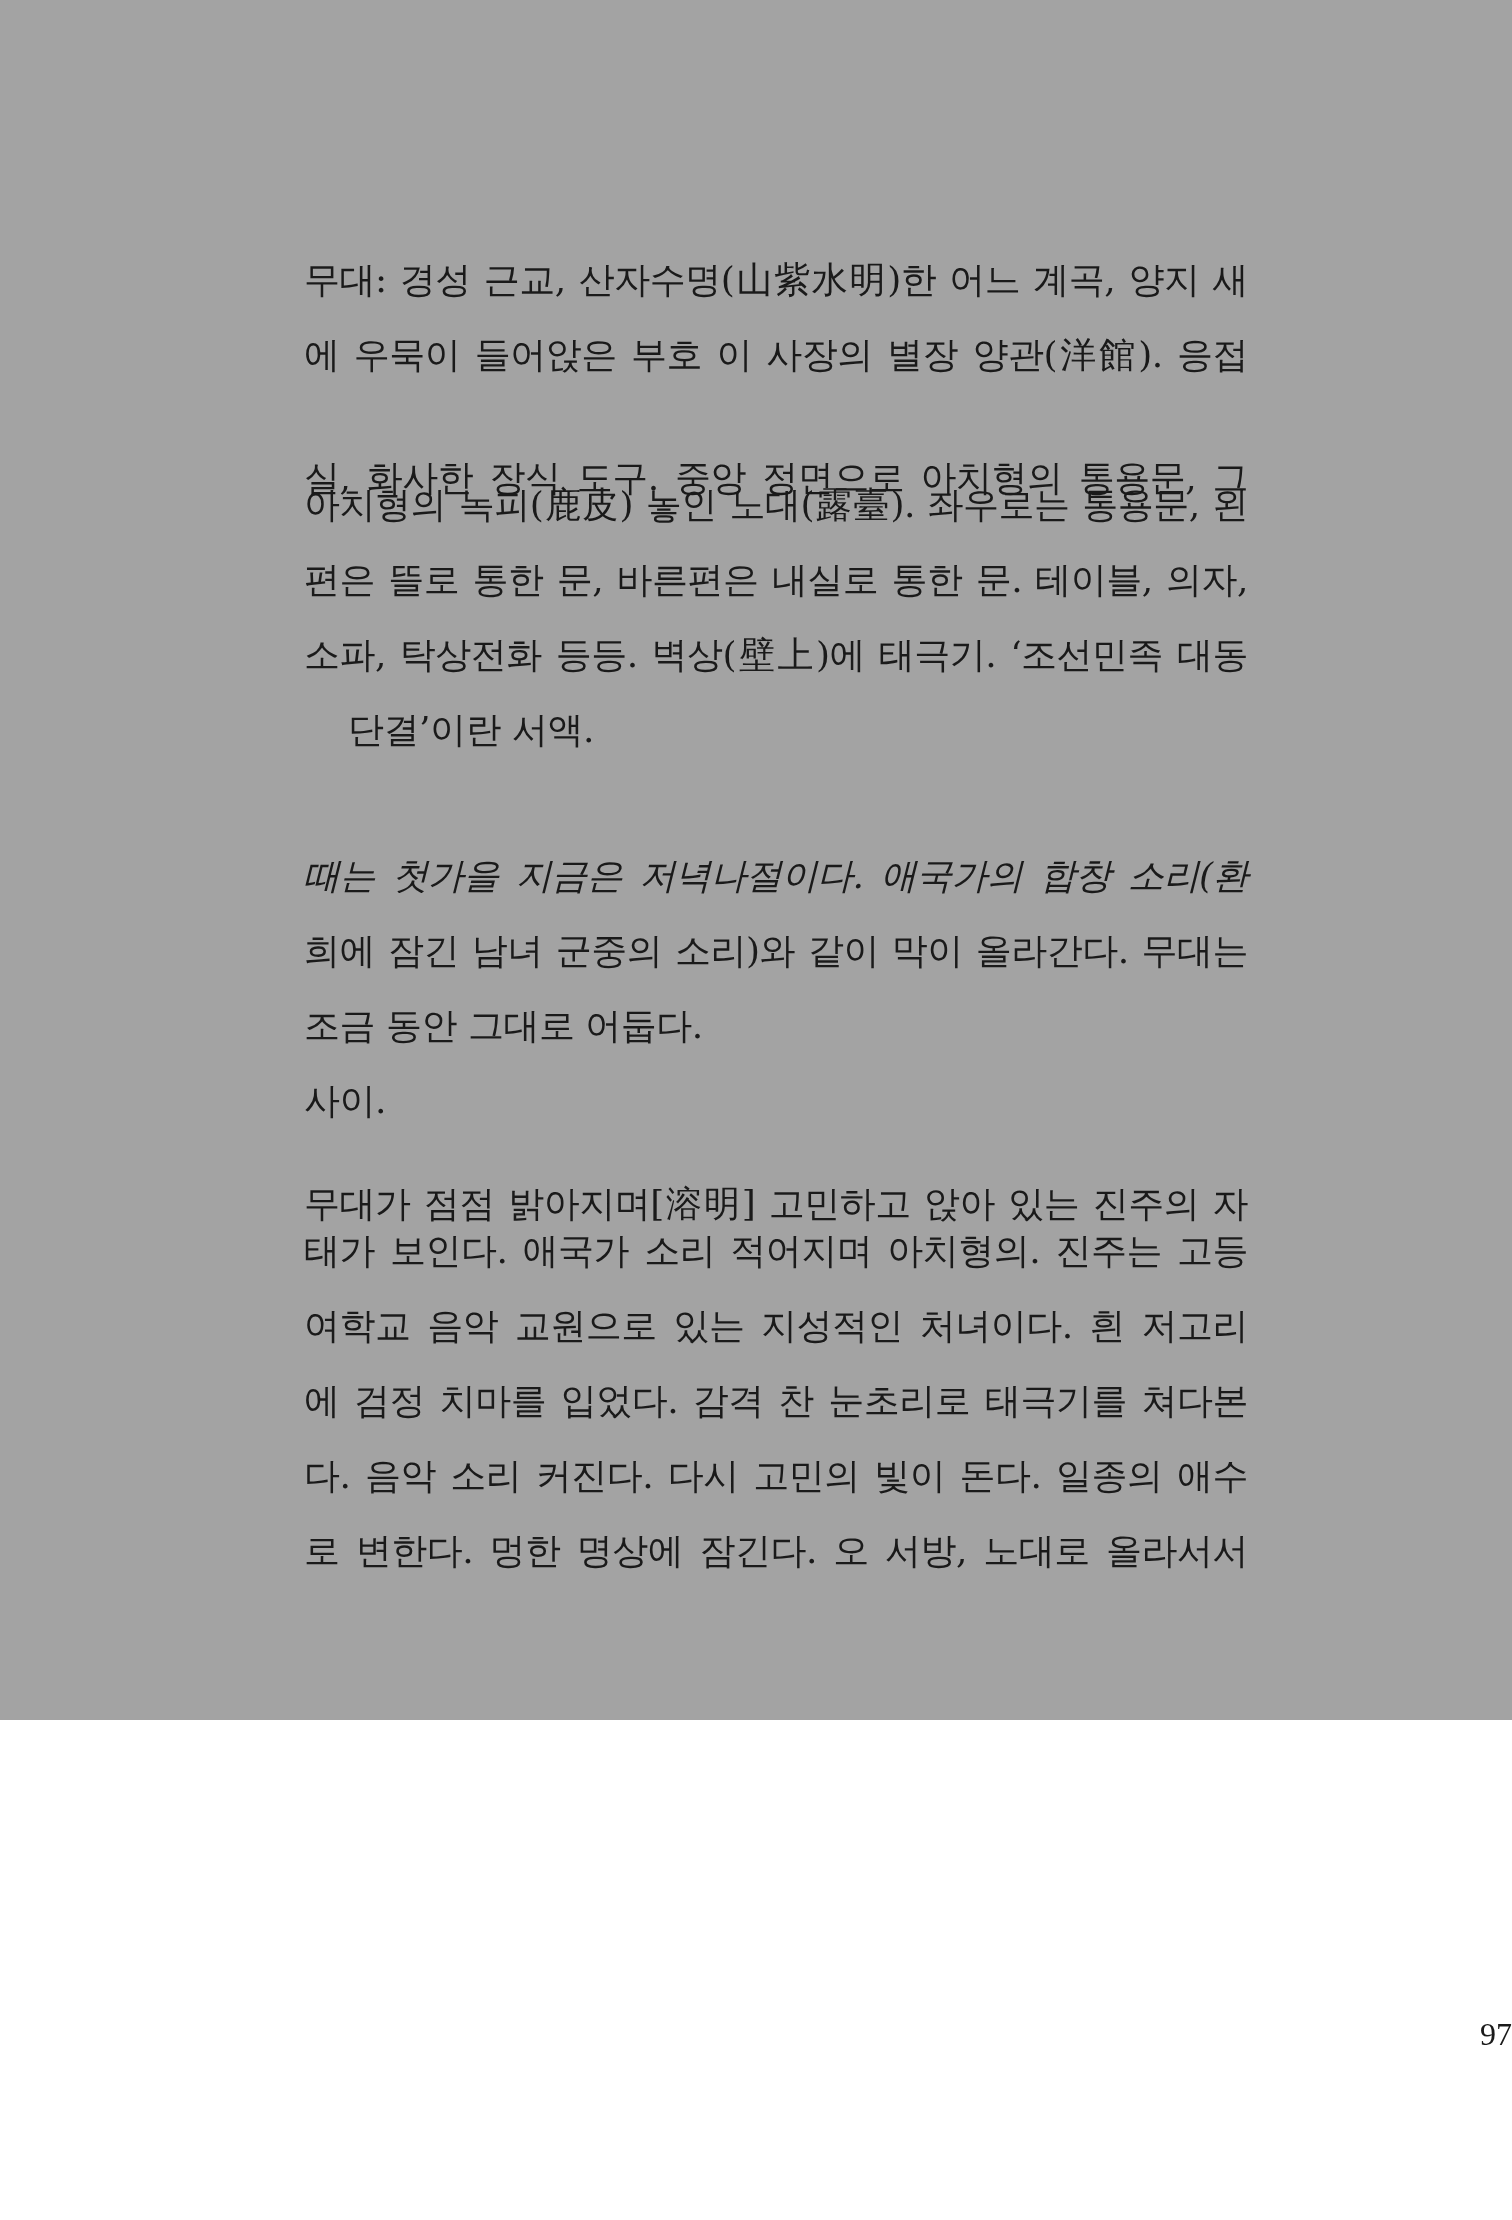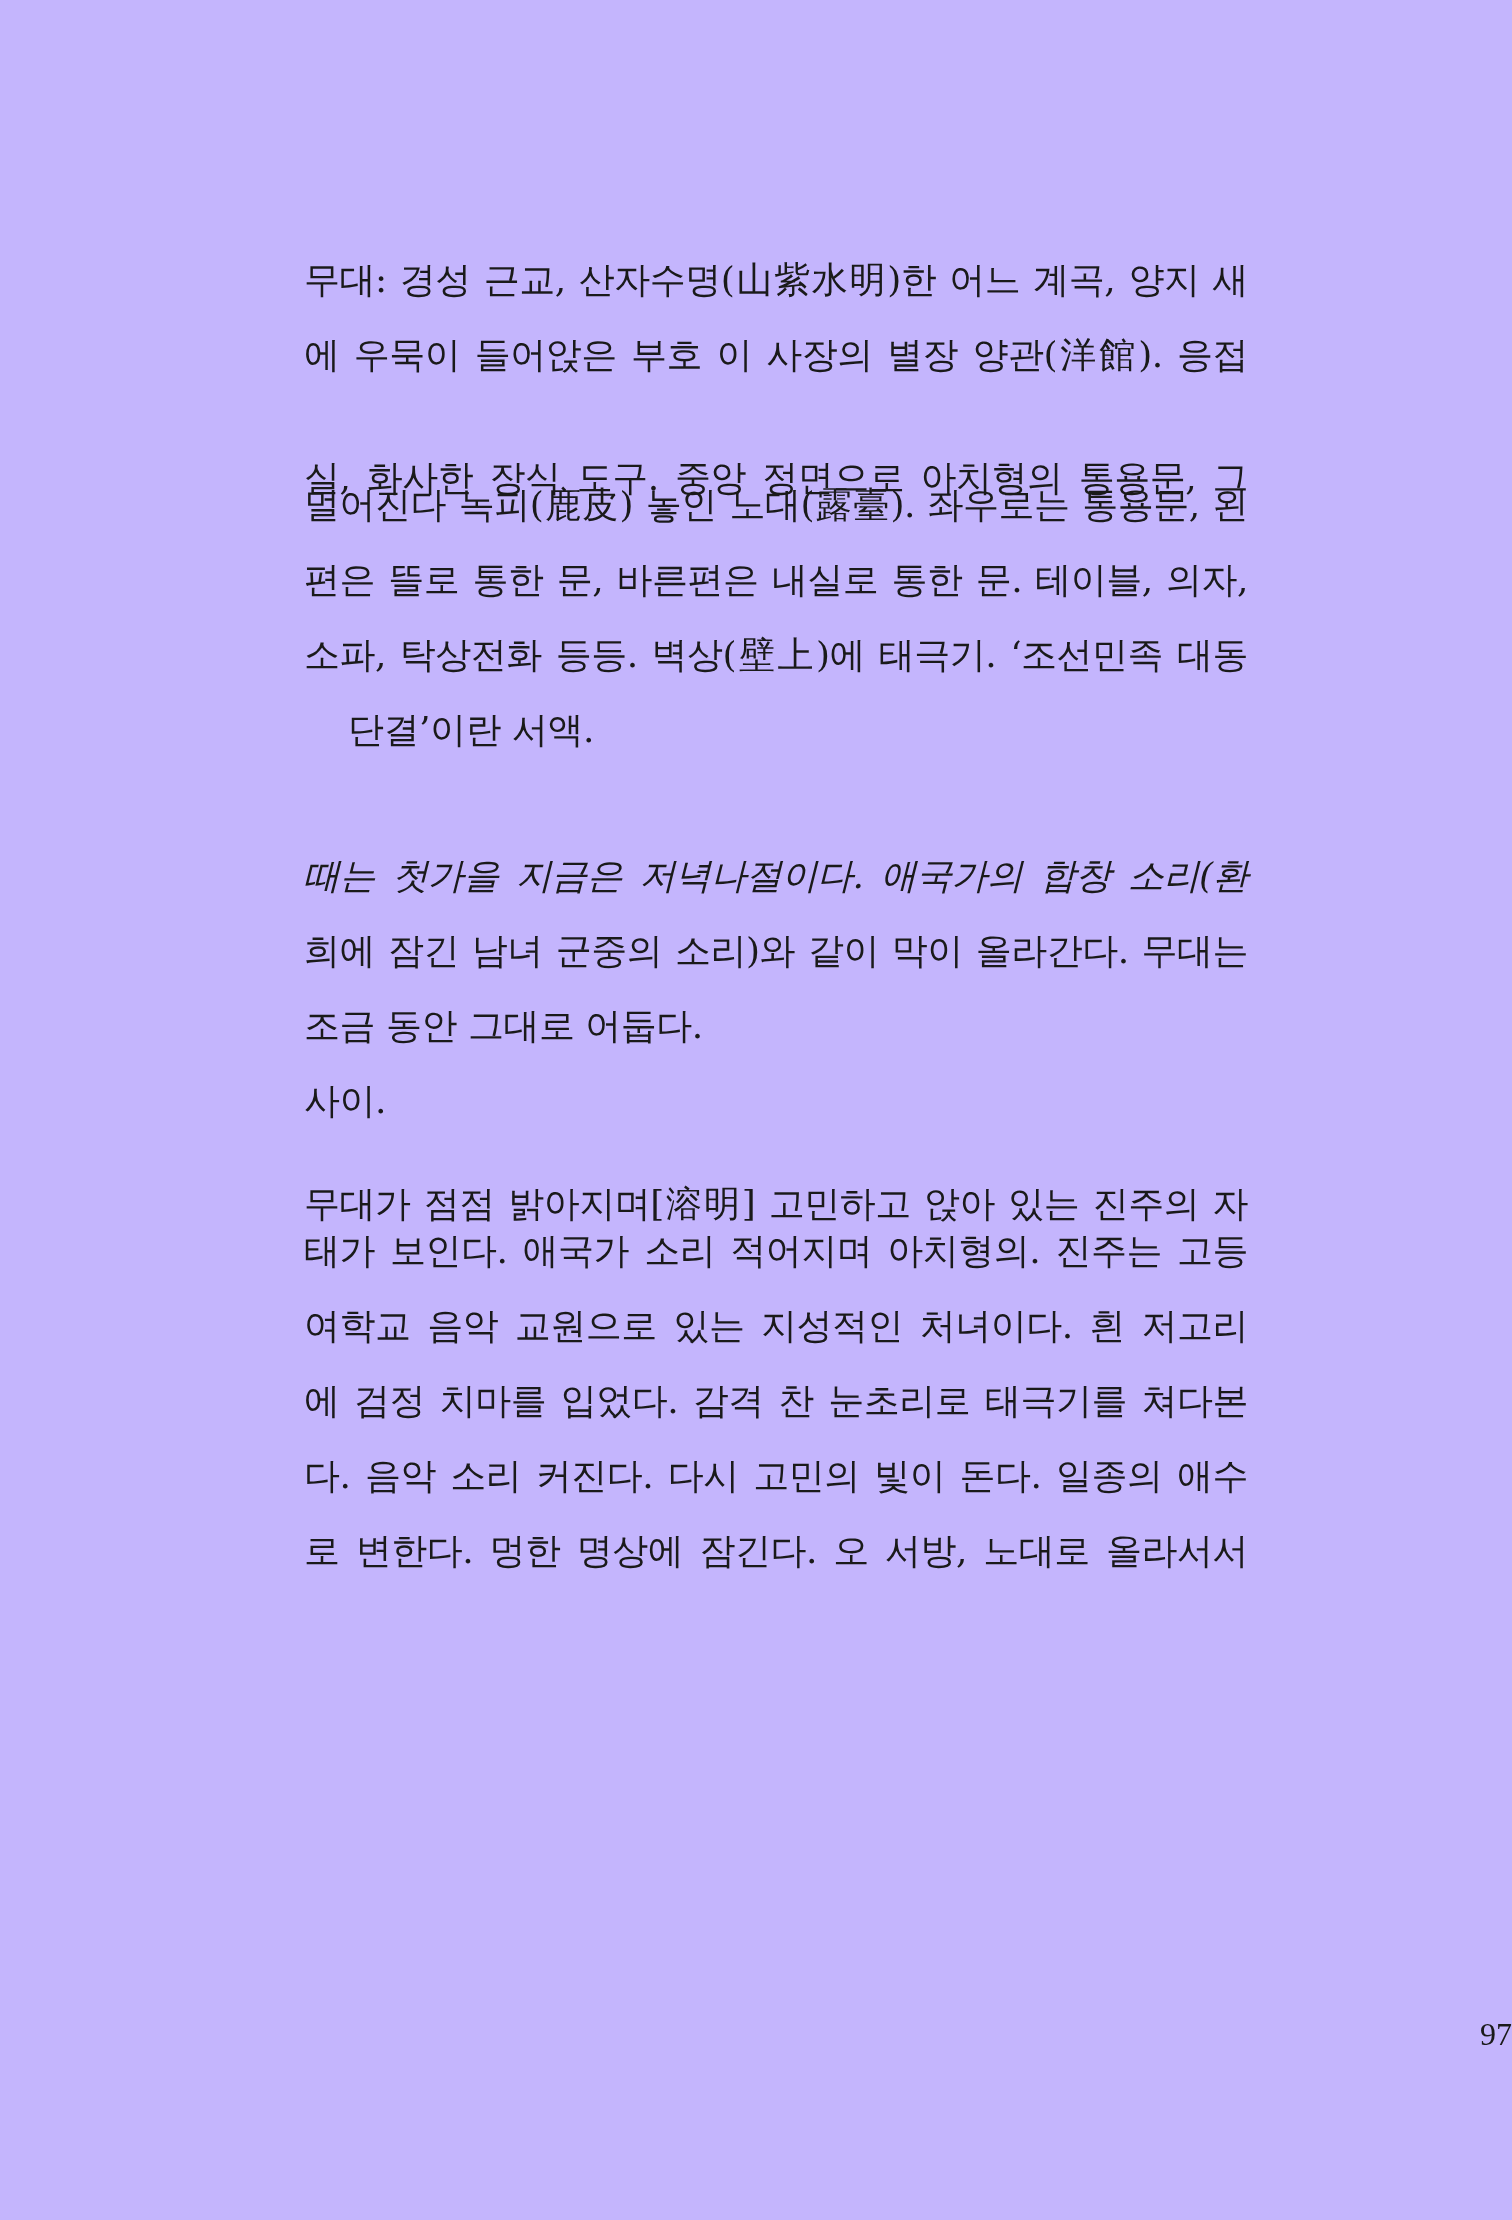--- a/index.html
+++ b/index.html
@@ -12,22 +12,22 @@
       height: 2220px;
       position: relative;
       overflow: hidden;
       font-family: "DejaVu Serif", "Liberation Serif", serif;
       color: #1a1a1a;
     }
     .page {
       position: absolute;
       left: 0; top: 0;
       width: 1512px;
-      height: 2220px;
-      background: #c4b5fd;
+      height: 1720px;
+      background: #a3a3a3;
     }
     .text-block {
       position: absolute;
       left: 304px;
       width: 944px;
     }
     .line {
       position: absolute;
       left: 0;
       height: 48px;
@@ -55,21 +55,21 @@
   </style>
 </head>
 <body>
 
 <div class="page">
 
   <div class="text-block" style="top:256px;">
     <div class="line full" style="top:0px;">무대: 경성 근교, 산자수명(山紫水明)한 어느 계곡, 양지 새</div>
     <div class="line full" style="top:75px;">에 우묵이 들어앉은 부호 이 사장의 별장 양관(洋館). 응접</div>
     <div class="line full" style="top:150px;margin-top:48px;">실, 화사한 장식 도구. 중앙 정면으로 아치형의 통용문, 그</div>
-    <div class="line full" style="top:225px;">멀어진다 녹피(鹿皮) 놓인 노대(露臺). 좌우로는 통용문, 왼</div>
+    <div class="line full" style="top:225px;">아치형의 녹피(鹿皮) 놓인 노대(露臺). 좌우로는 통용문, 왼</div>
     <div class="line full" style="top:300px;">편은 뜰로 통한 문, 바른편은 내실로 통한 문. 테이블, 의자,</div>
     <div class="line full" style="top:375px;">소파, 탁상전화 등등. 벽상(壁上)에 태극기. ‘조선민족 대동</div>
     <div class="line" style="top:450px;margin-left:44px;">단결’이란 서액.</div>
   </div>
 
   <div class="text-block" style="top:852px;">
     <div class="line full" style="top:0px;font-style:italic;">때는 첫가을 지금은 저녁나절이다. 애국가의 합창 소리(환</div>
     <div class="line full" style="top:75px;">희에 잠긴 남녀 군중의 소리)와 같이 막이 올라간다. 무대는</div>
     <div class="line" style="top:150px;">조금 동안 그대로 어둡다.</div>
     <div class="line" style="top:225px;">사이.</div>

